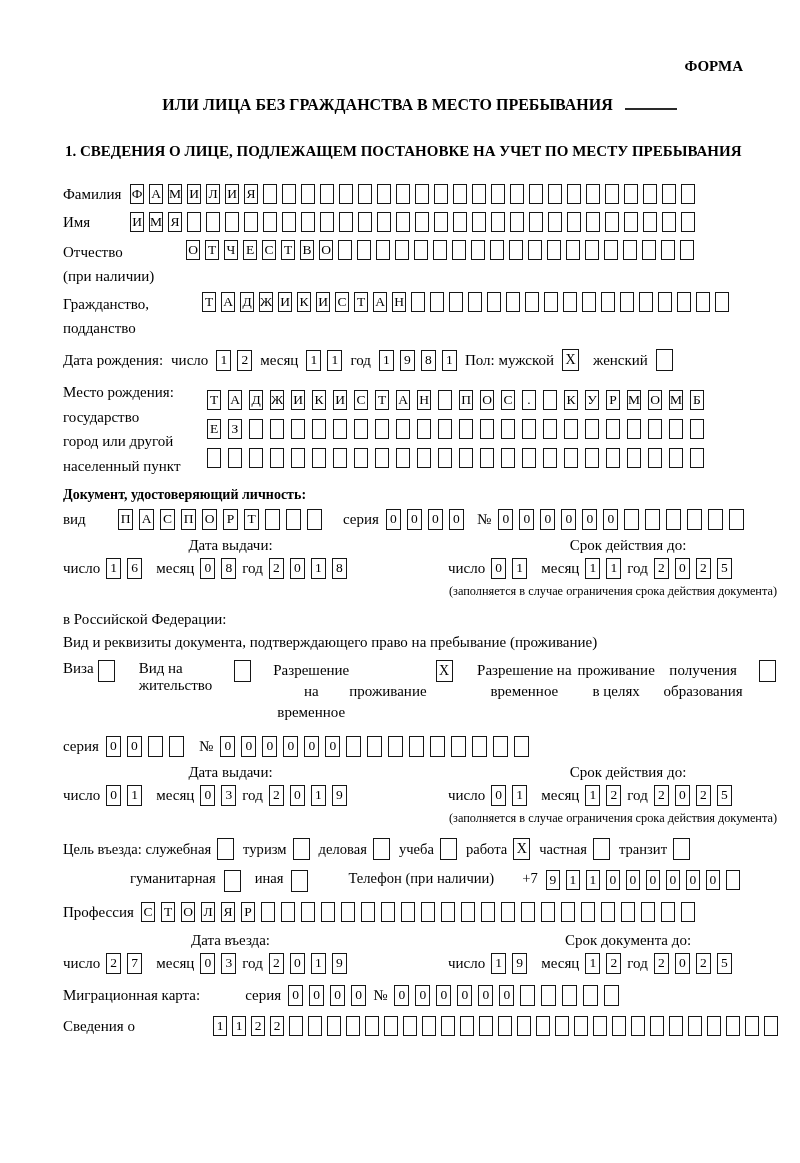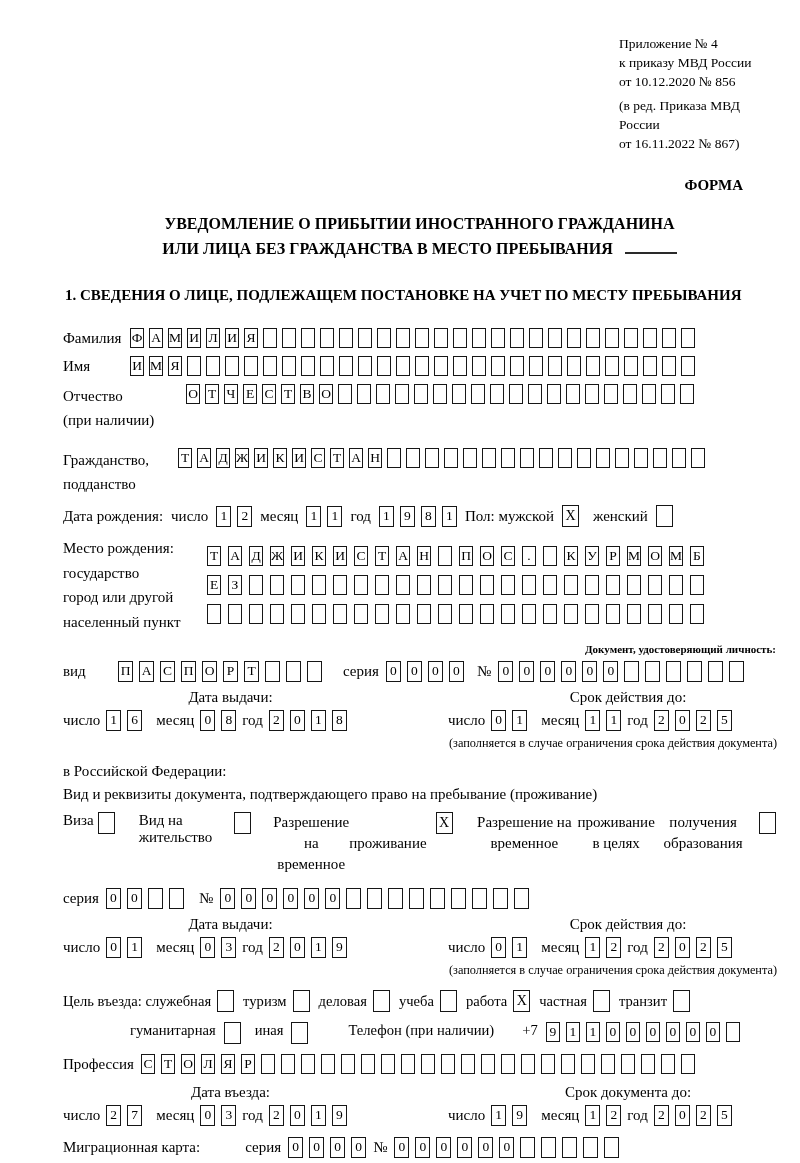--- a/index.html
+++ b/index.html
@@ -36,21 +36,21 @@
   .w45 { width: 48px; } .w78 { width: 78px; }
   .lbl2 { flex: none; line-height: 24px; }
   .gap8 { margin-left: 8px; } .gap14 { margin-left: 14px; } .gap6 { margin-left: 6px; }
 
   
   .twocol { display: flex; align-items: center; margin-top: 9px; }
   .lblcol { flex: none; line-height: 24.5px; }
   .gridcol { display: flex; flex-direction: column; gap: 9px; }
   .w144 { width: 144px; } .w150 { width: 150px; }
 
-  .centerhead { text-align: right; font-weight: bold; margin-top: 9px; font-size: 11px; }
+  .centerhead { text-align: left; font-weight: bold; margin-top: 9px; font-size: 14px; }
 
   
   .datepair { display: flex; margin-top: 7px; }
   .dcol1 { width: 335px; flex: none; }
   .dcol2 { margin-left: 50px; width: 360px; flex: none; }
   .dhead { text-align: center; margin-bottom: 4px; }
   .dline { display: flex; align-items: center; gap: 6px; }
   .dline .cellrow { gap: 6px; }
   .dline .cell { width: 15px; height: 21px; line-height: 18px; }
   .dnote { font-size: 12.3px; text-align: center; margin-top: 5px; white-space: nowrap; margin-left: -30px; }
@@ -70,31 +70,23 @@
   .goal2 { display: flex; align-items: flex-start; margin-top: 10px; margin-left: 67px; font-size: 14.6px; }
   .goal2 .box { margin-left: 8px; margin-right: 14px; }
   .phone-lbl { margin-left: 26px; }
   .plus7 { margin-left: 28px; margin-right: 8px; }
 </style>
 </head>
 <body>
 
 <div class="page">
 
-  <div class="hdr">
-    <div>Приложение № 4</div>
-    <div>к приказу МВД России</div>
-    <div>от 10.12.2020 № 856</div>
-    <div class="ed0">(в ред. Приказа МВД России</div>
-    <div>от 16.11.2022 № 867)</div>
-  </div>
   <div class="forma">ФОРМА</div>
 
   <div class="title">
-    <div>УВЕДОМЛЕНИЕ О ПРИБЫТИИ ИНОСТРАННОГО ГРАЖДАНИНА</div>
     <div><span>ИЛИ ЛИЦА БЕЗ ГРАЖДАНСТВА В МЕСТО ПРЕБЫВАНИЯ</span><span class="uline"></span></div>
   </div>
 
   <div class="sec">1. СВЕДЕНИЯ О ЛИЦЕ, ПОДЛЕЖАЩЕМ ПОСТАНОВКЕ НА УЧЕТ ПО МЕСТУ ПРЕБЫВАНИЯ</div>
 
   <div class="row" style="margin-top:24px;">
     <span class="lbl w67">Фамилия</span>
     <span class="cellrow">
         <span class="cell">Ф</span>
         <span class="cell">А</span>
@@ -194,21 +186,21 @@
         <span class="cell"></span>
         <span class="cell"></span>
         <span class="cell"></span>
         <span class="cell"></span>
         <span class="cell"></span>
         <span class="cell"></span>
         <span class="cell"></span>
       </span>
   </div>
 
-  <div class="row" style="margin-top:16px;">
+  <div class="row" style="margin-top:4px;gap:24px;">
     <span class="lbl2 w115">
       <div>Гражданство,</div>
       <div>подданство</div>
     </span>
     <span class="cellrow">
         <span class="cell">Т</span>
         <span class="cell">А</span>
         <span class="cell">Д</span>
         <span class="cell">Ж</span>
         <span class="cell">И</span>

